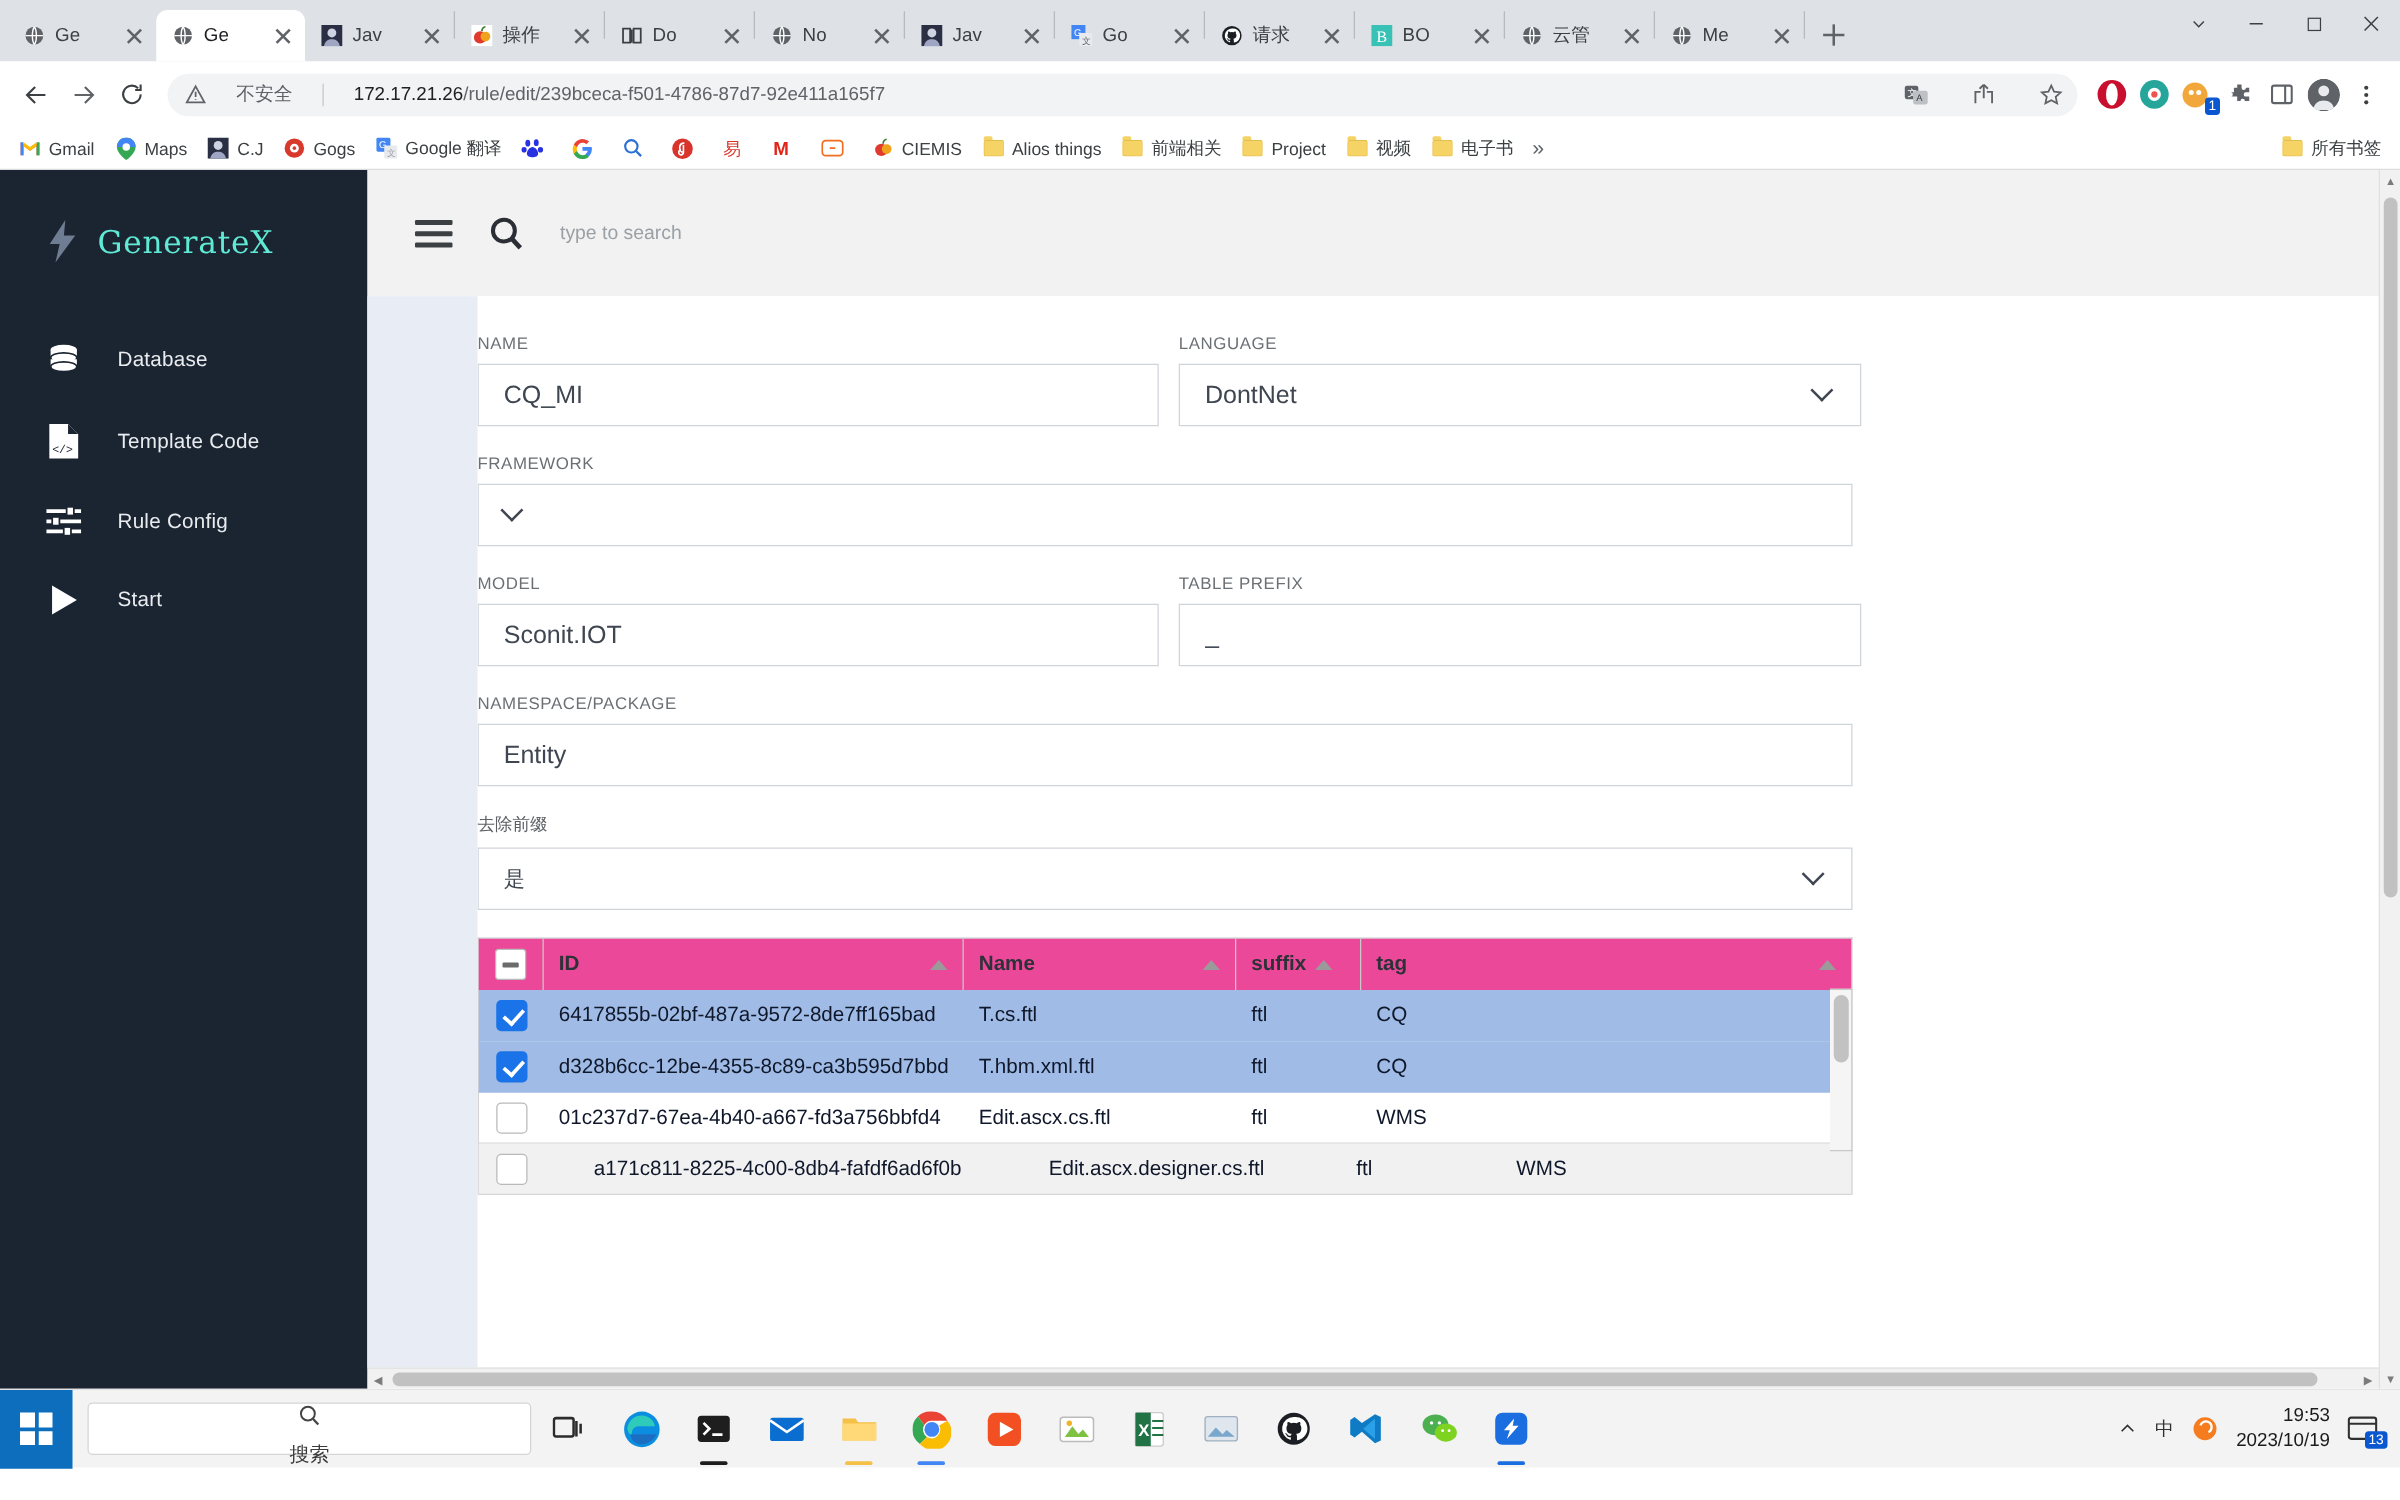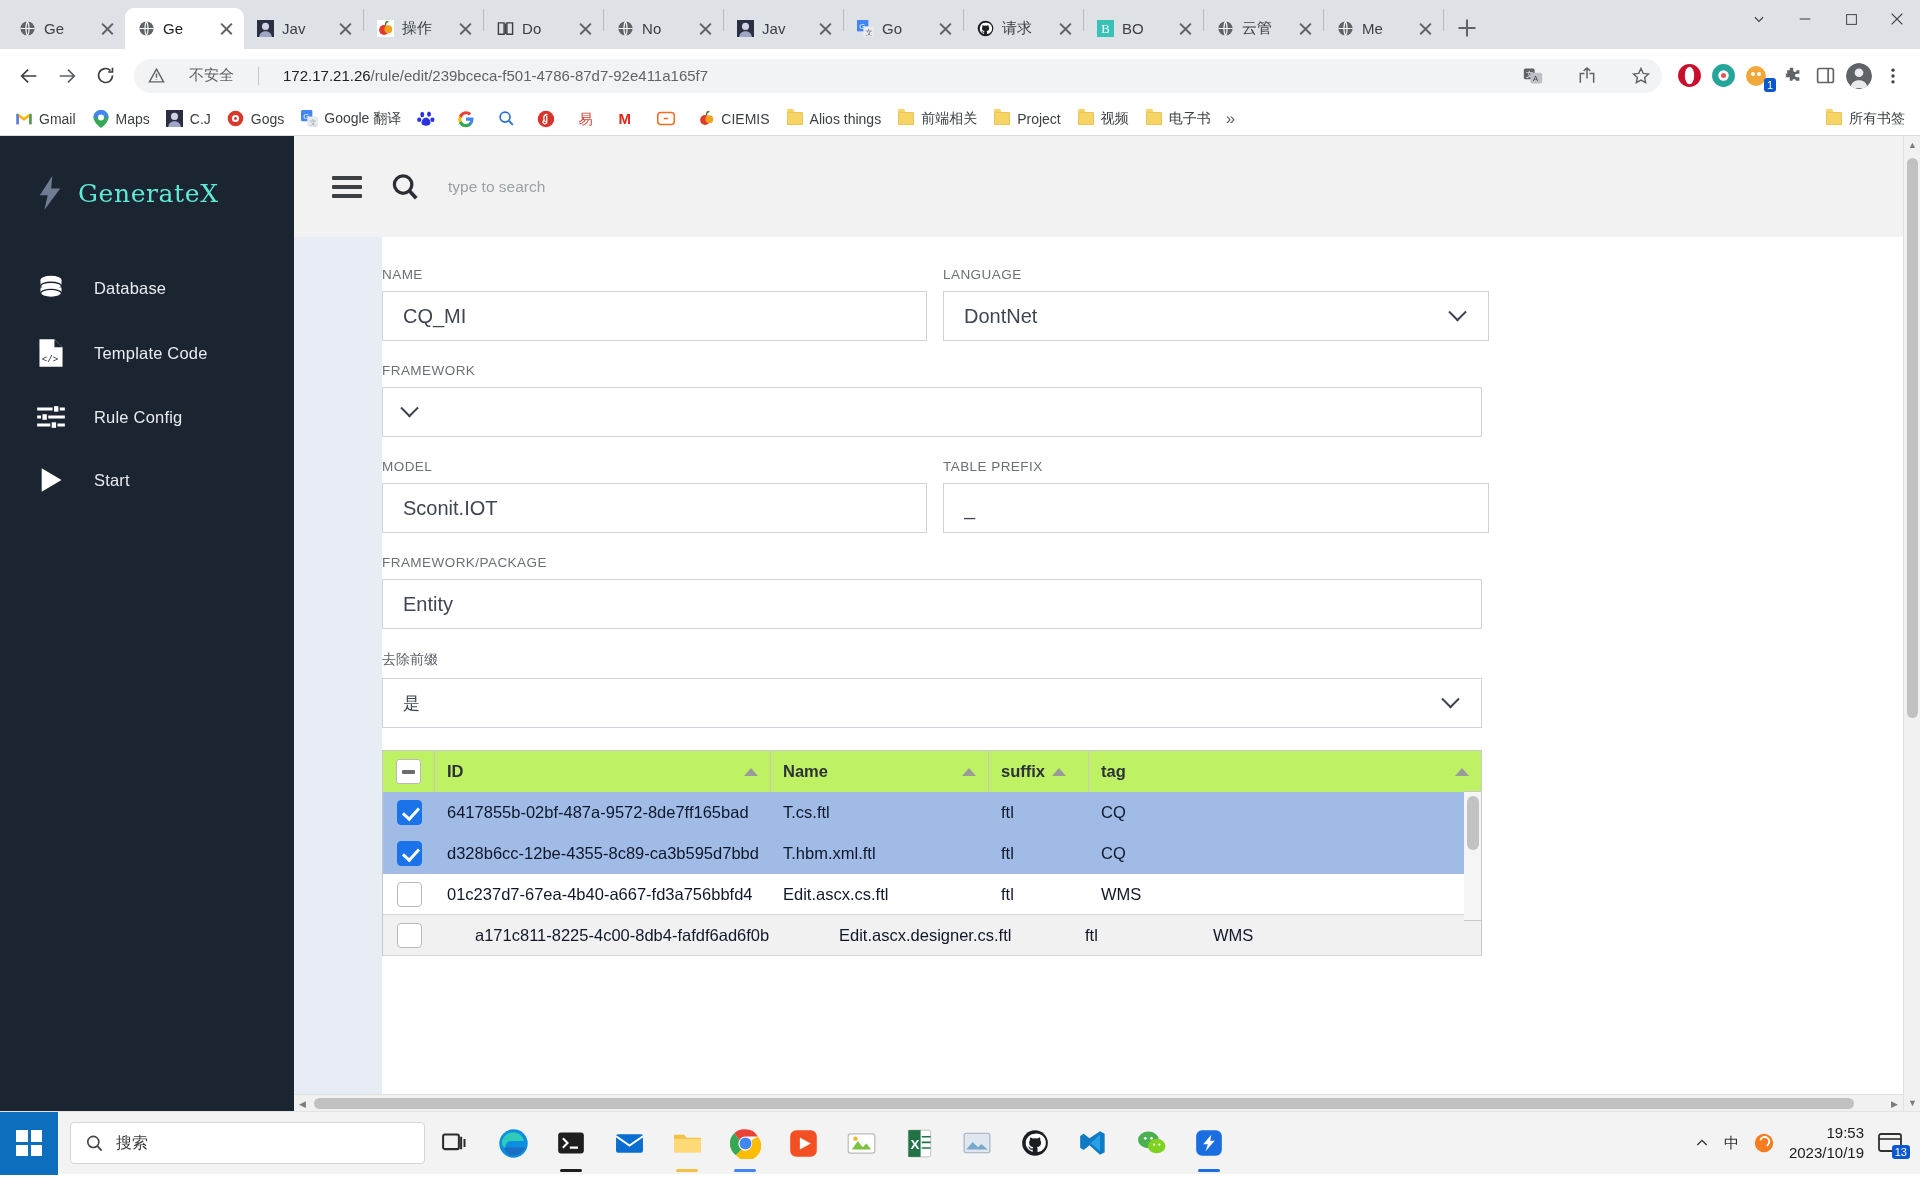--- a/index.html
+++ b/index.html
@@ -139,21 +139,21 @@
   }
   .control .val { flex:1; white-space:nowrap; overflow:hidden; }
   .control .val.small { font-size:17px; }
   .select-caret {
     width: 13px; height: 13px; border-right:2.2px solid #3f4651; border-bottom:2.2px solid #3f4651;
     transform: rotate(45deg) translate(-3px,-3px); margin-right:10px;
   }
 
   
   .grid { width: 1100px; border:1px solid #c8c8c8; border-bottom:none; background:#fff; }
-  .grid-head { display:flex; background:#bef264; height:41px; align-items:stretch; }
+  .grid-head { display:flex; background:#ec4899; height:41px; align-items:stretch; }
   .gh {
     display:flex; align-items:center; padding: 0 12px; border-right:1px solid #c8c8c8;
     font-size:16.5px; font-weight:bold; color:#2d3138; position:relative;
   }
   .gh.sel { width:52px; flex:0 0 52px; justify-content:center; padding:0; }
   .gh.id { width:336px; flex:0 0 336px; }
   .gh.name { width:218px; flex:0 0 218px; }
   .gh.suffix { width:100px; flex:0 0 100px; }
   .gh.tag { flex:1; border-right:none; }
   .sortarrow {
@@ -214,21 +214,21 @@
     padding: 0 6px 0 0; gap: 2px; border-top:1px solid #e3e3e3;
   }
   .start-btn {
     width:58px; height:63px; display:flex; align-items:center; justify-content:center;
     background:#0c6ebd;
   }
   .winlogo { width:26px; height:26px; display:grid; grid-template-columns:1fr 1fr; grid-template-rows:1fr 1fr; gap:3px; }
   .winlogo i { background:#fff; display:block; }
   .search-pill {
     width: 355px; height:42px; background:#ffffff; border:1px solid #d5d5d5; border-radius:4px;
-    display:flex; align-items:center; gap:12px; padding: 0 14px; margin-left:10px;
+    display:flex; align-items:center; gap:12px; padding: 0 14px; margin-left:10px;flex-direction:column;
   }
   .search-pill .sp-ico { width:19px; height:19px; color:#444; }
   .search-pill .sp-txt { font-size:16px; color:#3b3b3b; }
   .tb-app { width:56px; height:63px; display:flex; align-items:center; justify-content:center; position:relative; }
   .tb-app .underline { position:absolute; bottom:3px; left:50%; transform:translateX(-50%); width:22px; height:3px; border-radius:2px; }
   .tray { margin-left:auto; display:flex; align-items:center; gap:14px; padding-right:10px; }
   .tray-item { font-size:15px; color:#303030; display:flex; align-items:center; }
   .clock { display:flex; flex-direction:column; align-items:flex-end; font-size:15px; color:#1b1b1b; line-height:1.35; }
   .notif-badge {
     position:relative; width:26px; height:24px;
@@ -805,21 +805,21 @@
             </div>
             <div class="field half2">
               <div class="flabel">TABLE PREFIX</div>
               <div class="control">
                 <span class="val">_</span>
               </div>
             </div>
           </div>
 
           <div class="field full">
-            <div class="flabel">FRAMEWORK/PACKAGE</div>
+            <div class="flabel">NAMESPACE/PACKAGE</div>
             <div class="control">
               <span class="val">Entity</span>
             </div>
           </div>
 
           <div class="field full">
             <div class="flabel cn">去除前缀</div>
             <div class="control">
               <span class="val small">是</span>
               <span class="select-caret"></span>

